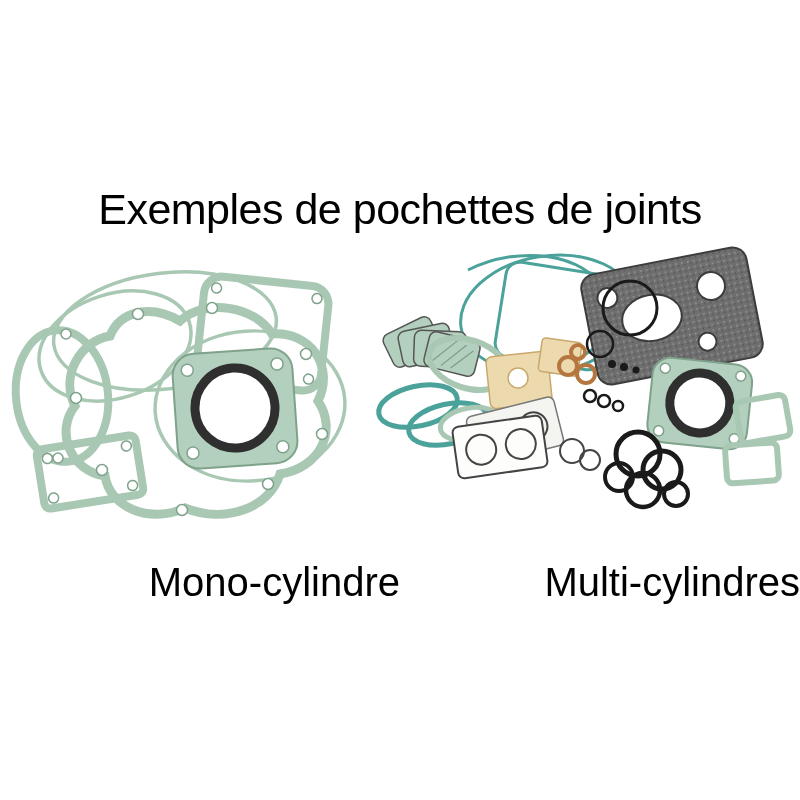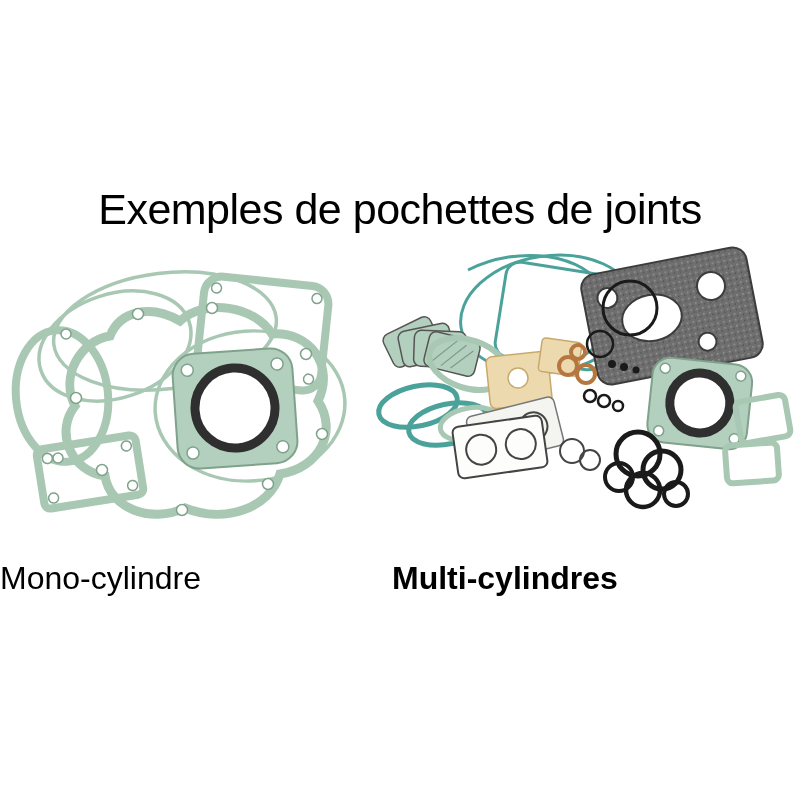--- a/index.html
+++ b/index.html
@@ -6,24 +6,24 @@
   body{
     width:800px;height:800px;background:#ffffff;position:relative;overflow:hidden;
     font-family:"Liberation Sans", sans-serif;
   }
   .title{
     position:absolute;top:138px;left:0;width:800px;text-align:center;
     font-size:43px;line-height:47px;color:var(--text,#000);letter-spacing:-0.5px;margin-top:48px;
   }
   .figure-svg{position:absolute;top:246px;left:0;}
   .caption{
-    position:absolute;top:560px;font-size:32px;color:var(--text,#000);text-align:left;
+    position:absolute;top:560px;font-size:40px;color:var(--text,#000);text-align:right;
   }
   .caption.mono{left:0;width:400px;}
-  .caption.multi{left:392px;width:408px;font-weight:bold;}
+  .caption.multi{left:392px;width:408px;}
 
   
   .thinline{fill:none;stroke:var(--gasket_green,#a9c8b3);stroke-width:3.5;}
   .gband9{fill:none;stroke:var(--gasket_green,#a9c8b3);stroke-width:9;}
   .gband8{fill:none;stroke:var(--gasket_green,#a9c8b3);stroke-width:8;}
   .gband6{fill:none;stroke:var(--gasket_green,#a9c8b3);stroke-width:6;}
   .gband5{fill:none;stroke:var(--gasket_green,#a9c8b3);stroke-width:5;}
   .hole{fill:#ffffff;stroke:var(--gasket_green_dark,#7fa28b);stroke-width:1.5;}
   .gplate{fill:var(--gasket_green_fill,#b3cfbd);stroke:var(--gasket_green_dark,#7fa28b);stroke-width:2;}
   .darkring{fill:#ffffff;stroke:#2f2f2f;stroke-width:9;}

